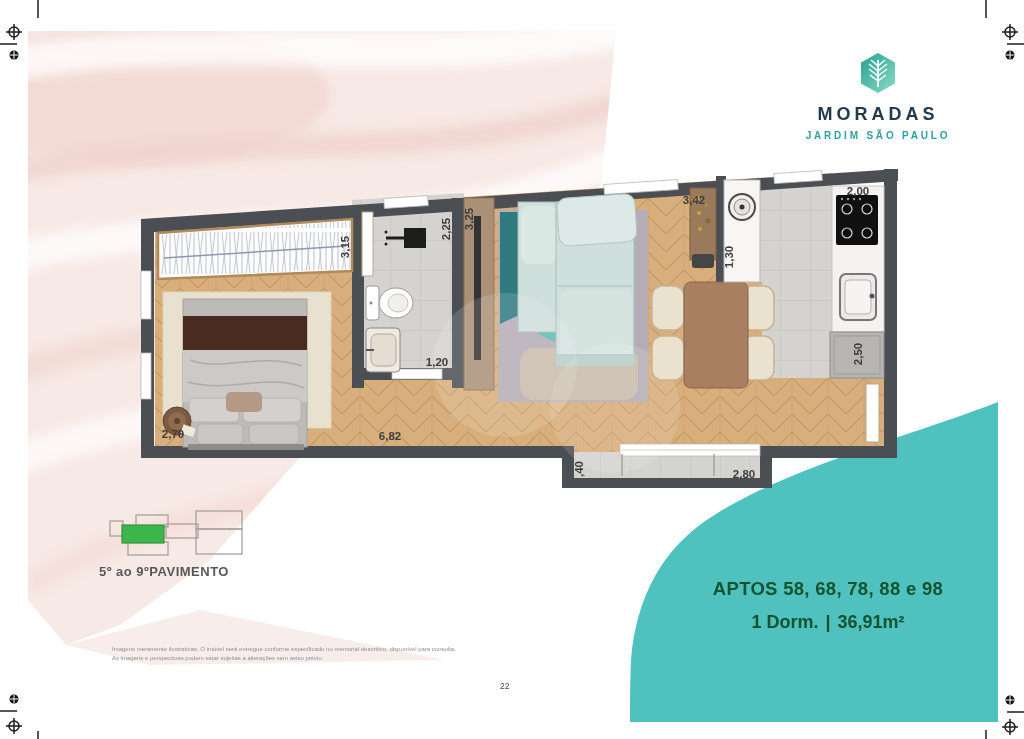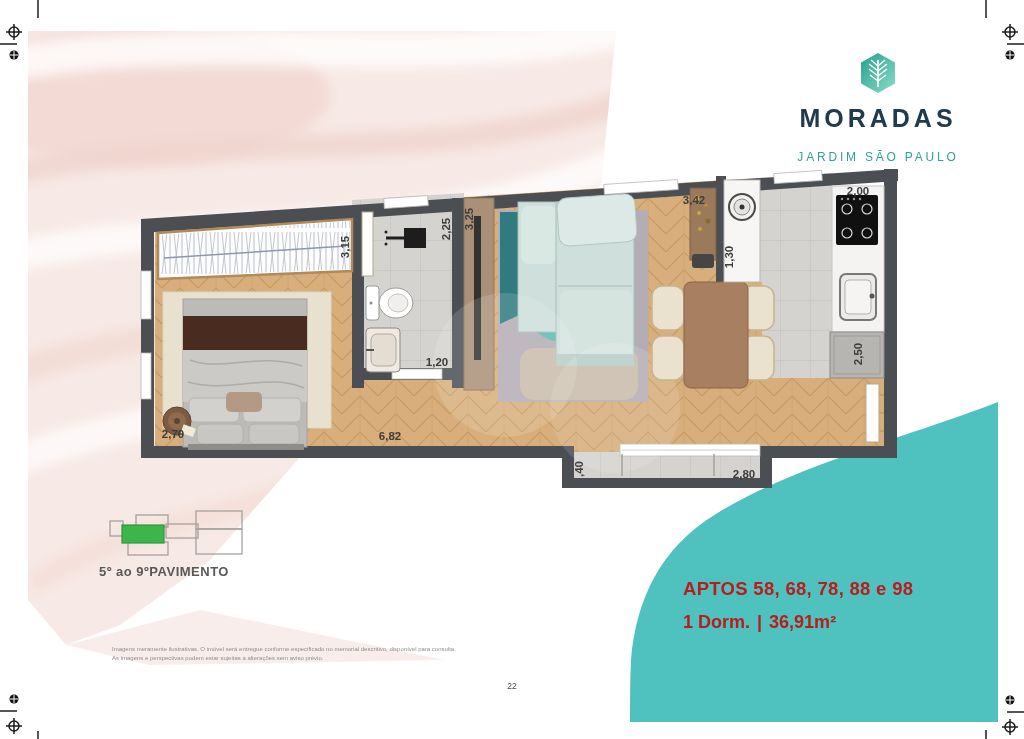--- a/index.html
+++ b/index.html
@@ -7,31 +7,31 @@
         font-family:"Liberation Sans",sans-serif;}
   #planlayer{position:absolute;left:0;top:0;}
   .wall{fill:#4b4f54;}
   .win{fill:#ffffff;stroke:#b9b8b6;stroke-width:.8;}
   .door{fill:#fdfdfc;stroke:#b6a88e;stroke-width:1;}
   .dim{font:600 11.5px "Liberation Sans",sans-serif;fill:#3d3d3d;}
   .kp{fill:none;stroke:#a6a19d;stroke-width:1.3;}
   .mark{stroke:#1d1d1d;stroke-width:1.5;fill:none;}
   .overlay{position:absolute;}
   .logo-block{left:790px;top:52px;width:176px;text-align:center;}
-  .brand-name{font-size:25px;font-weight:700;letter-spacing:4px;color:#223a4d;margin-top:4px;}
-  .brand-tagline{font-size:12px;font-weight:400;letter-spacing:2.8px;color:#2ea19e;margin-top:17px;}
+  .brand-name{font-size:18px;font-weight:700;letter-spacing:4px;color:#223a4d;margin-top:4px;}
+  .brand-tagline{font-size:10px;font-weight:700;letter-spacing:2.8px;color:#2ea19e;margin-top:5px;}
   .floor-key-label{left:99px;top:564px;width:185px;font-size:13px;font-weight:700;
                    color:#58585a;letter-spacing:.5px;}
   .floor-key-label .w2{margin-left:0;}
-  .unit-text{left:683px;top:578px;width:290px;color:#b91c1c;}
+  .unit-text{left:683px;top:578px;width:290px;text-align:center;color:#14532d;}
   .unit-line1{font-size:18.5px;font-weight:700;letter-spacing:.3px;}
   .unit-line2{font-size:18px;font-weight:700;margin-top:12px;}
   .unit-line2 .sep{padding:0 7px;}
   .disclaimer{left:112px;top:645px;width:345px;font-size:6px;line-height:8.5px;color:#8f8f8f;}
-  .page-number{left:500px;top:681px;width:24px;text-align:center;font-size:8.5px;color:#4a4a4a;}
+  .page-number{left:500px;top:681px;width:24px;font-size:8.5px;color:#4a4a4a;}
 </style>
 </head>
 <body>
 
 <div id="page">
 
 <svg id="planlayer" width="1024" height="739" viewBox="0 0 1024 739">
   <defs>
     <pattern id="wood" width="36" height="18" patternUnits="userSpaceOnUse">
       <rect width="36" height="18" fill="#d8ae7c"></rect>

